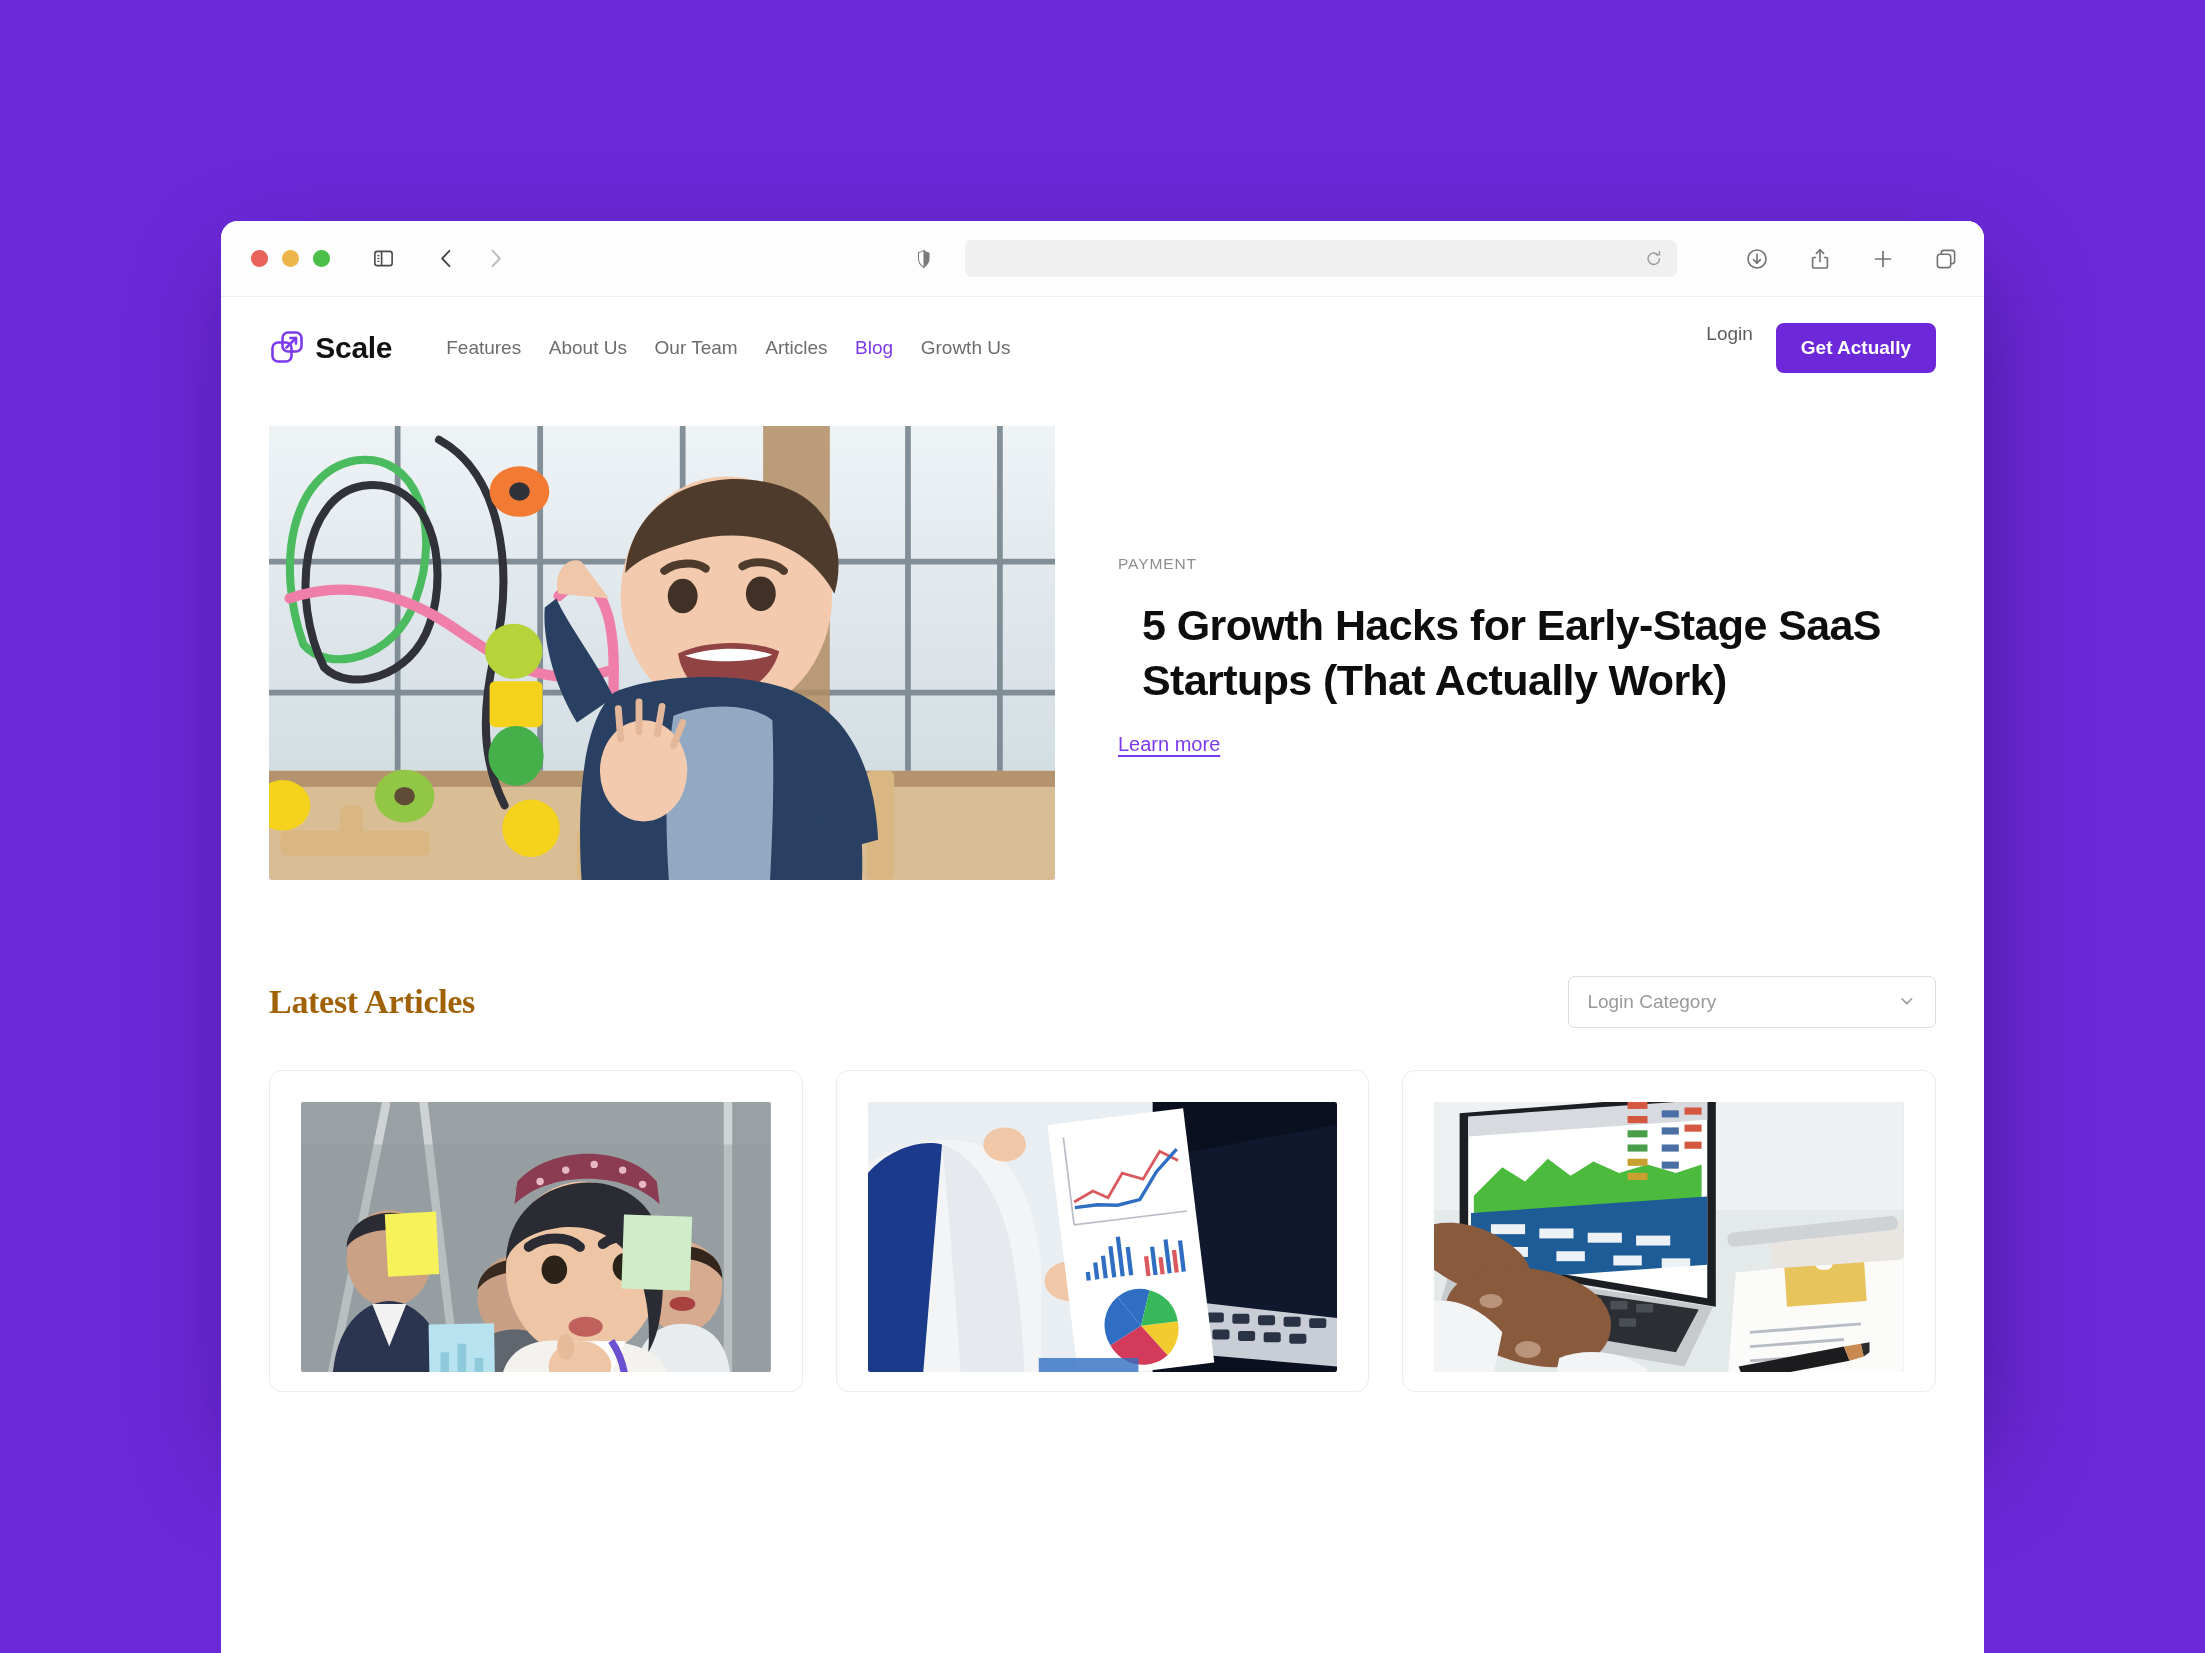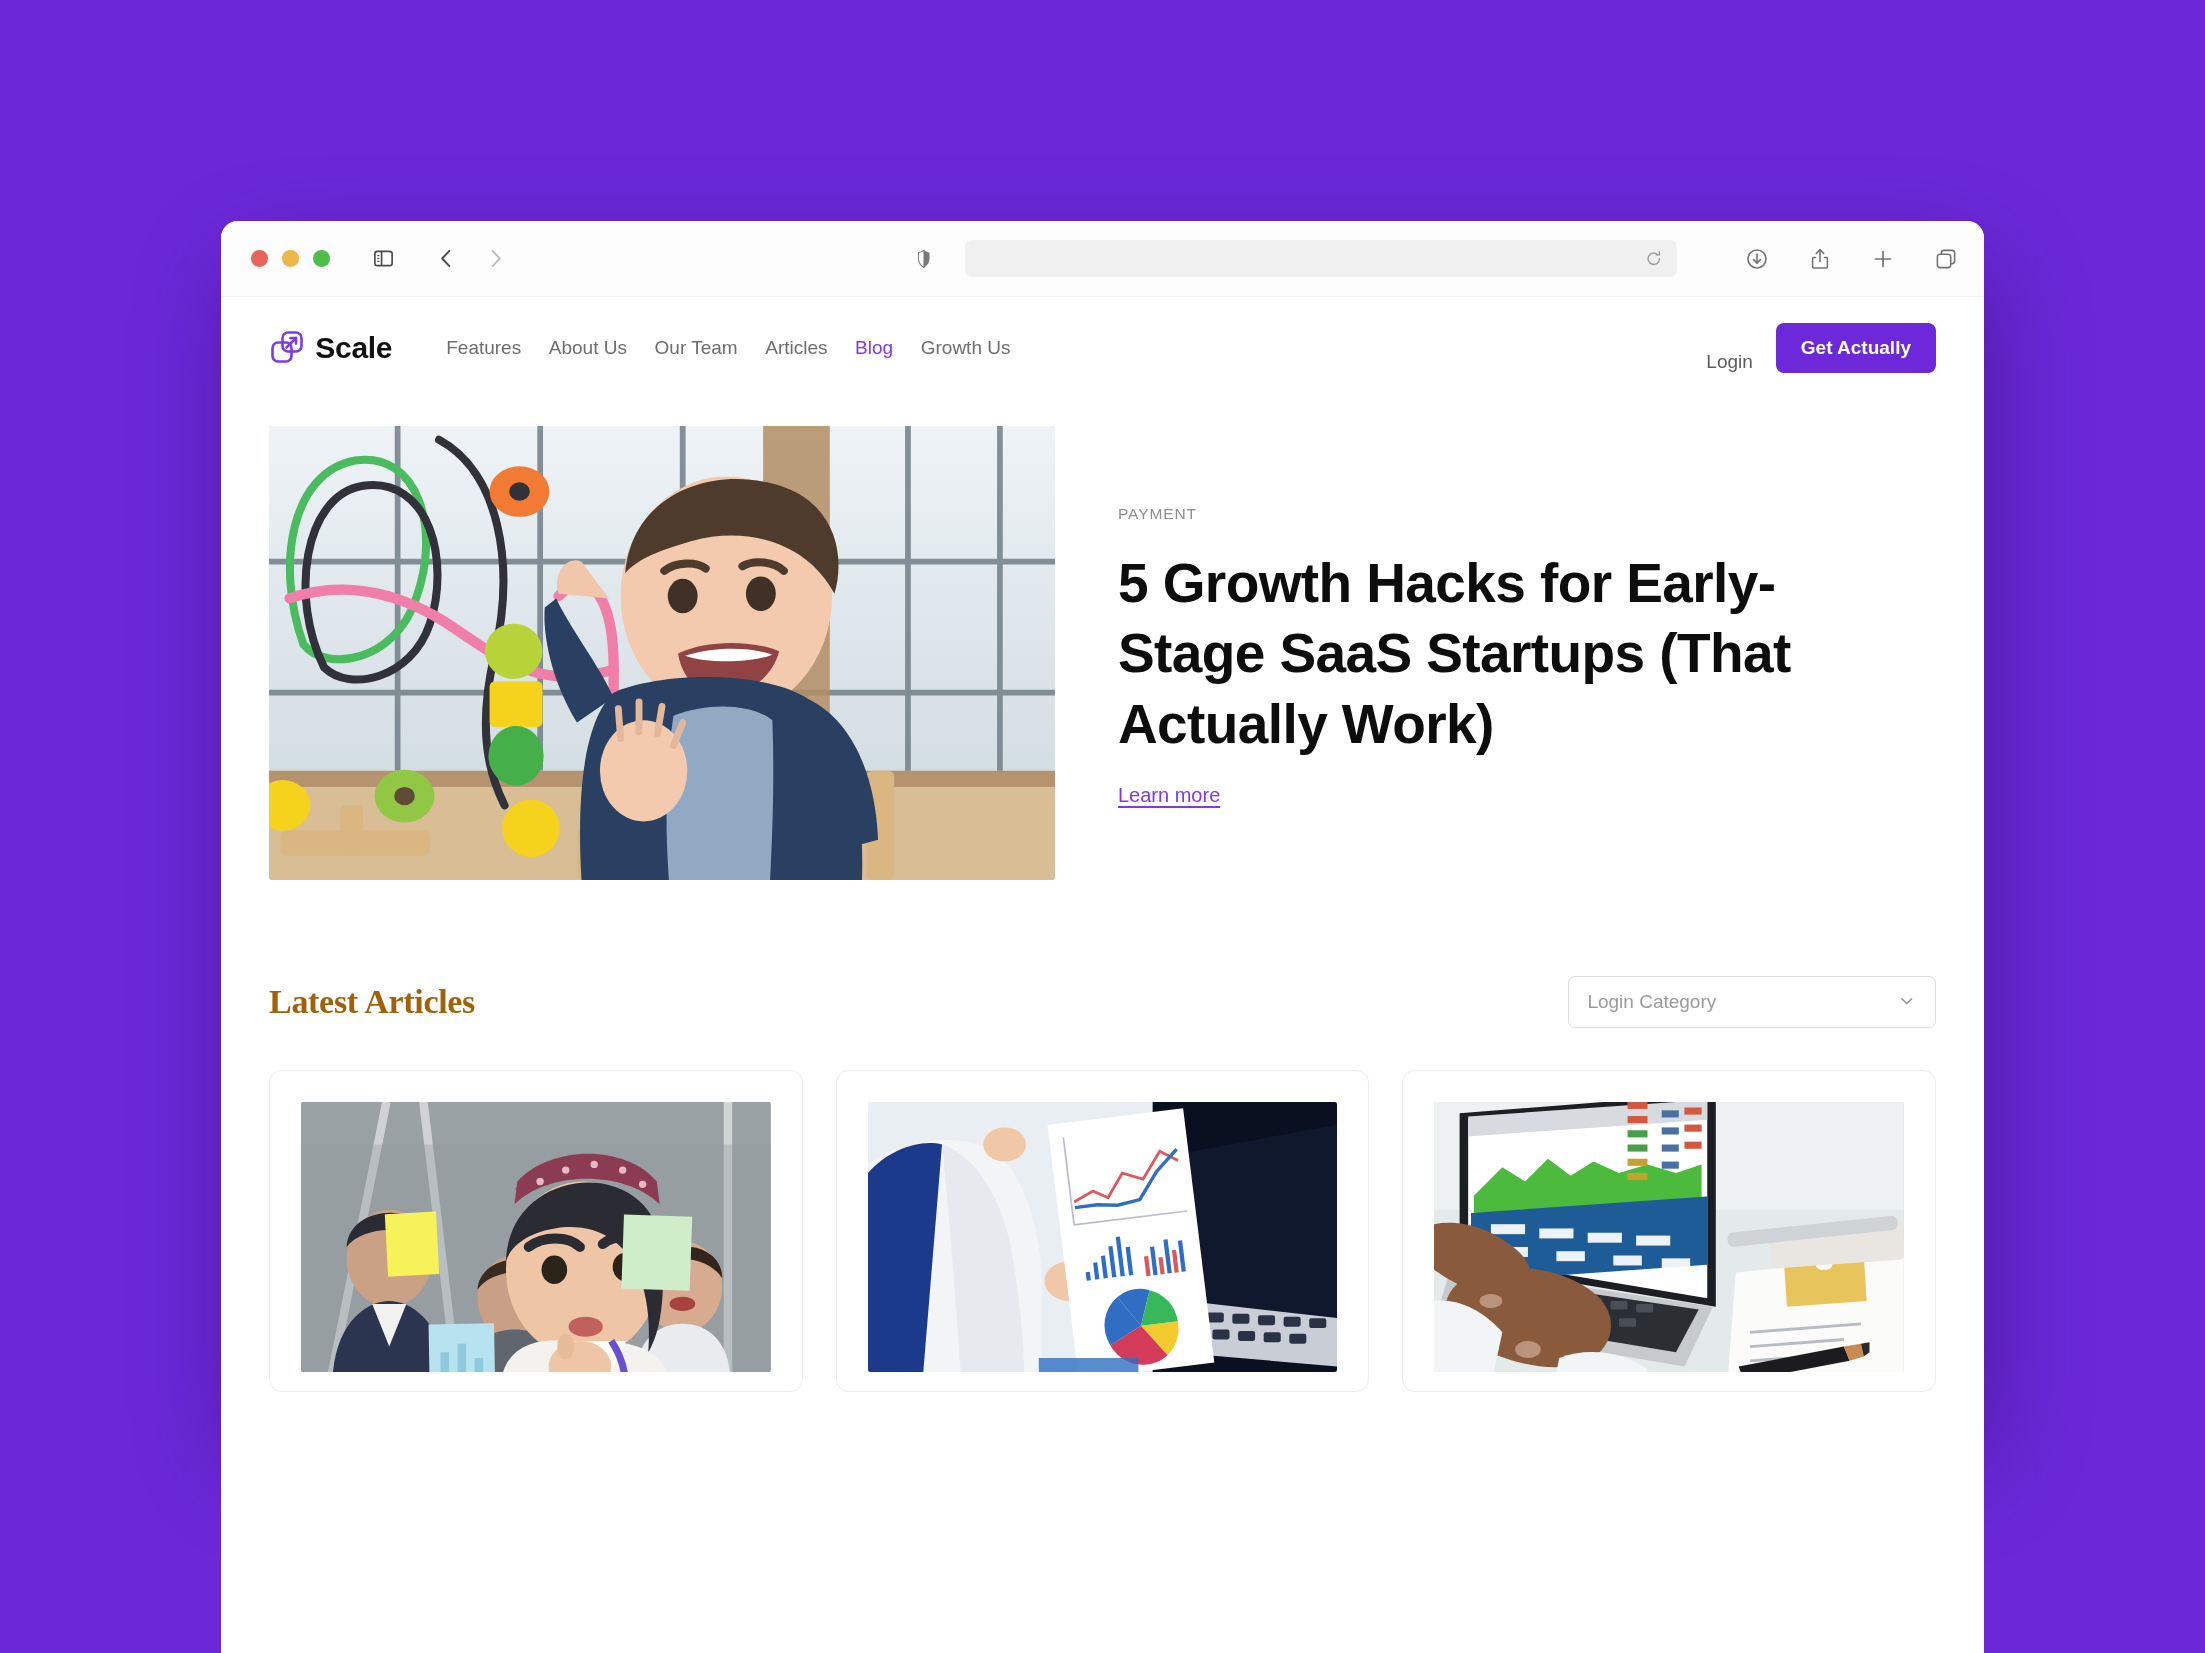--- a/index.html
+++ b/index.html
@@ -151,21 +151,21 @@
     font-size: 19px;
     color: #6d6d6d;
     white-space: nowrap;
     cursor: pointer;
   }
   .nav-link.active { color: #7c3aed; }
 
   .header-right {
     margin-left: auto;
     display: flex;
-    align-items: flex-end;
+    align-items: flex-start;
     gap: 23px;
   }
   .login-link {
     font-size: 19px;
     color: #5c5c5c;
     cursor: pointer;
   }
   .cta-button {
     background: #6D28D9;
     color: #ffffff;
@@ -199,26 +199,27 @@
   .hero-text { flex: 1; padding-top: 5.7px; }
 
   .eyebrow {
     font-size: 15.5px;
     letter-spacing: 0.9px;
     color: #8d8d8d;
     font-weight: normal;
     margin-bottom: 25px;
   }
   .hero-title {
-    font-size: 55px;
+    font-size: 43px;
     font-weight: bold;
     line-height: 1.28;
     color: #0d0d0d;
     letter-spacing: -0.6px;
     max-width: 764px;
+    margin-left: 24px;
   }
   .learn-more {
     display: inline-block;
     margin-top: 25px;
     font-size: 20px;
     color: #7c3aed;
     text-decoration: underline;
     text-underline-offset: 4px;
     cursor: pointer;
   }

